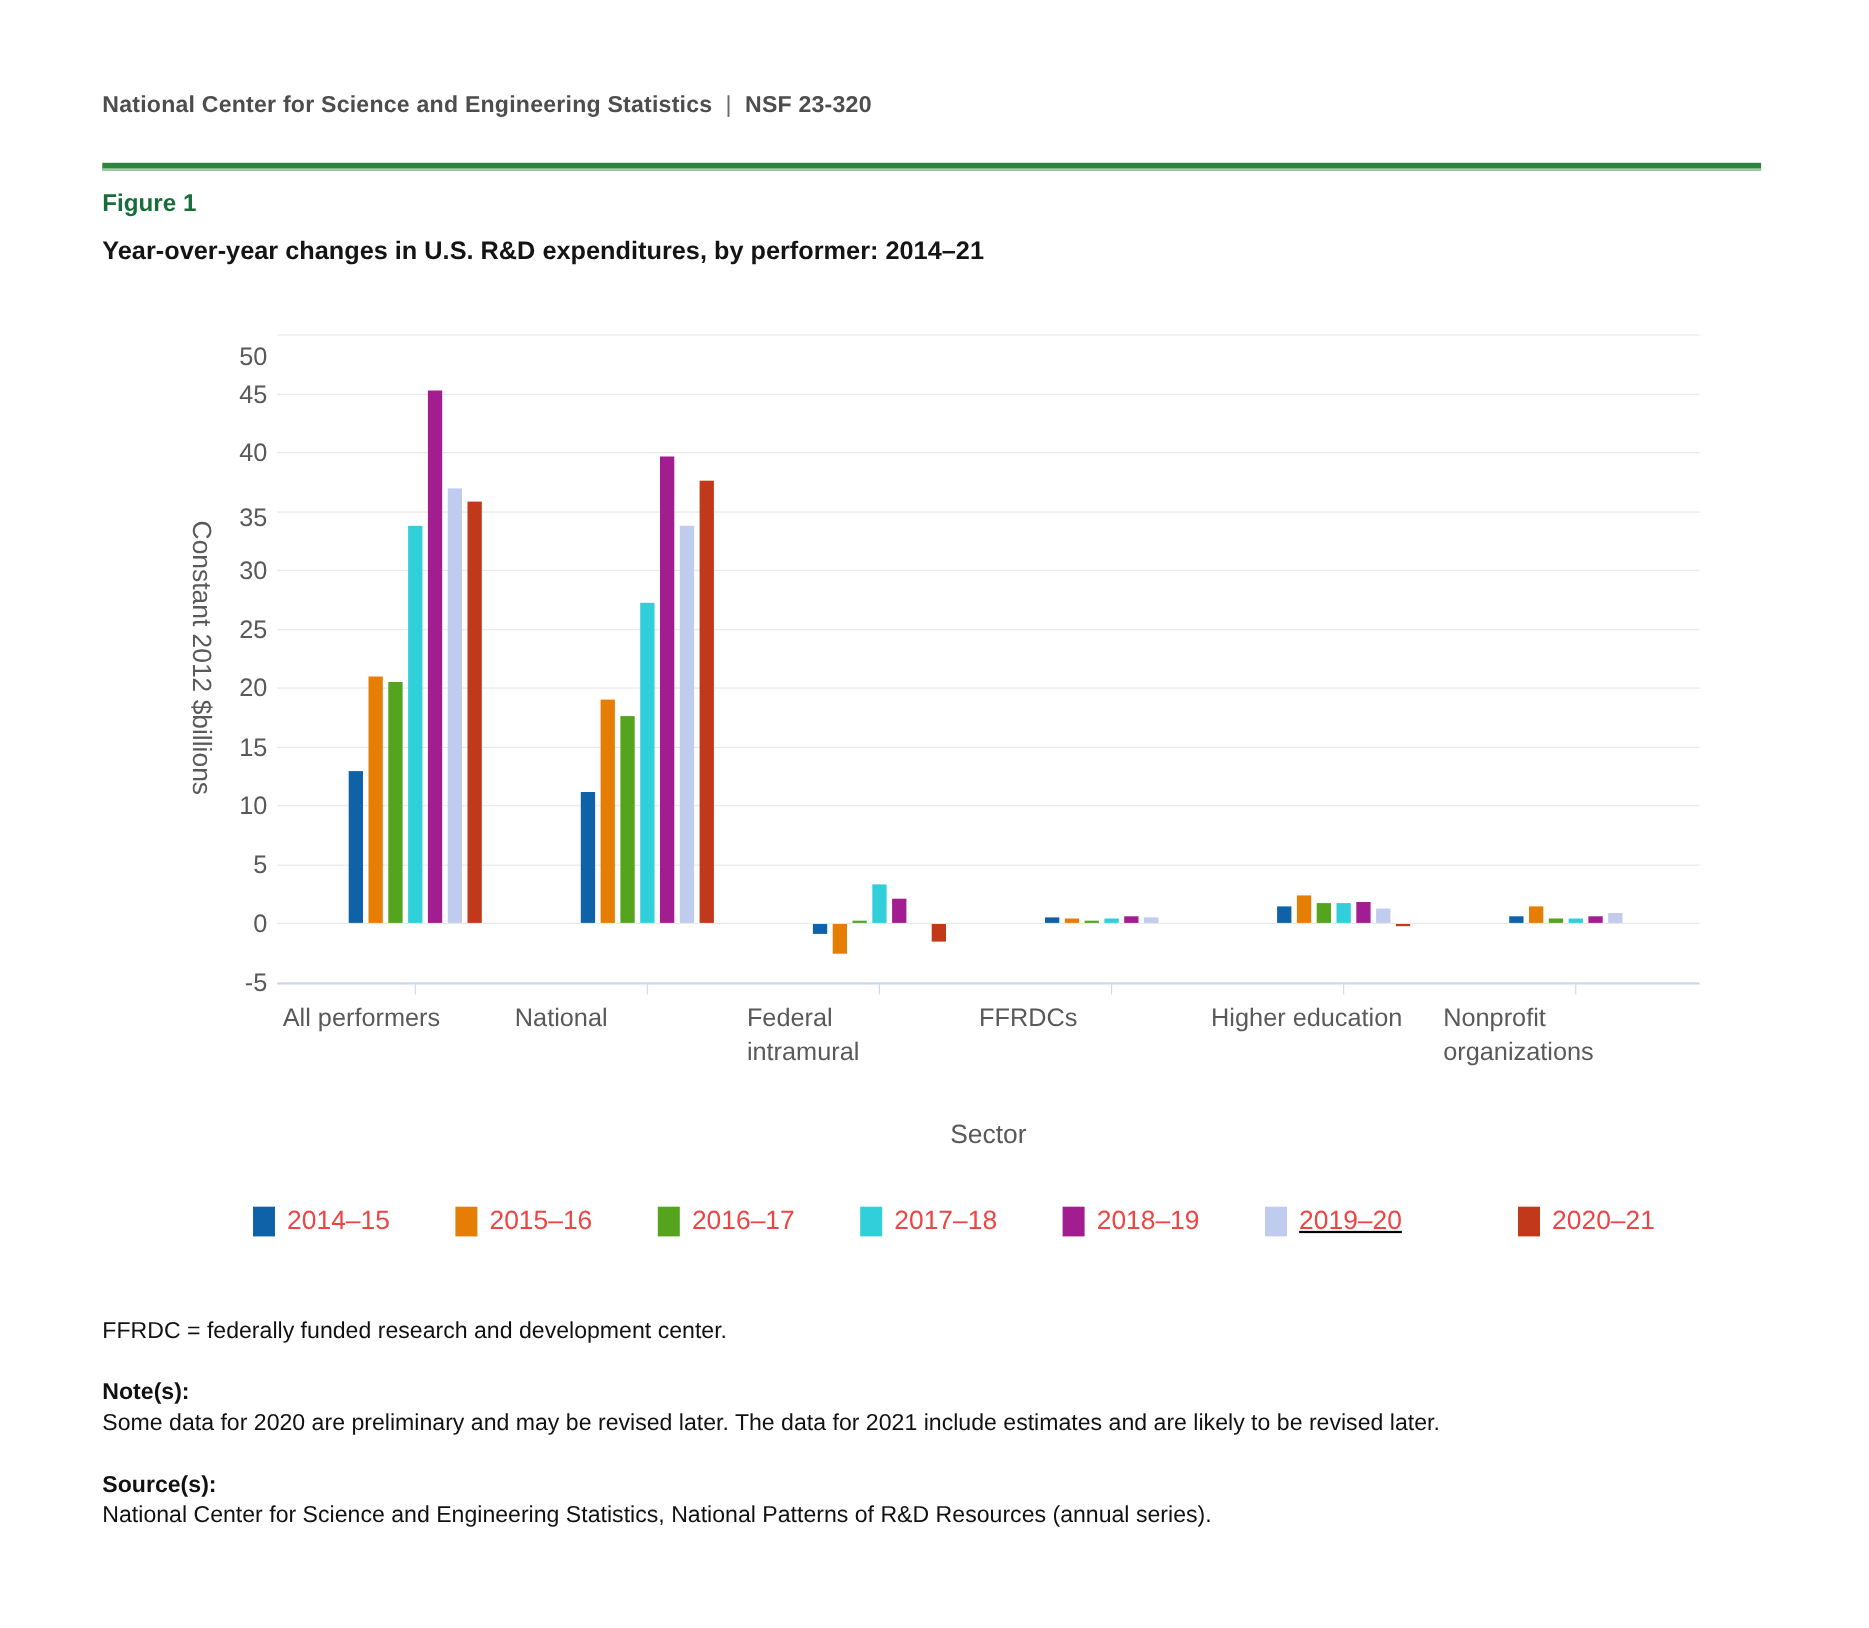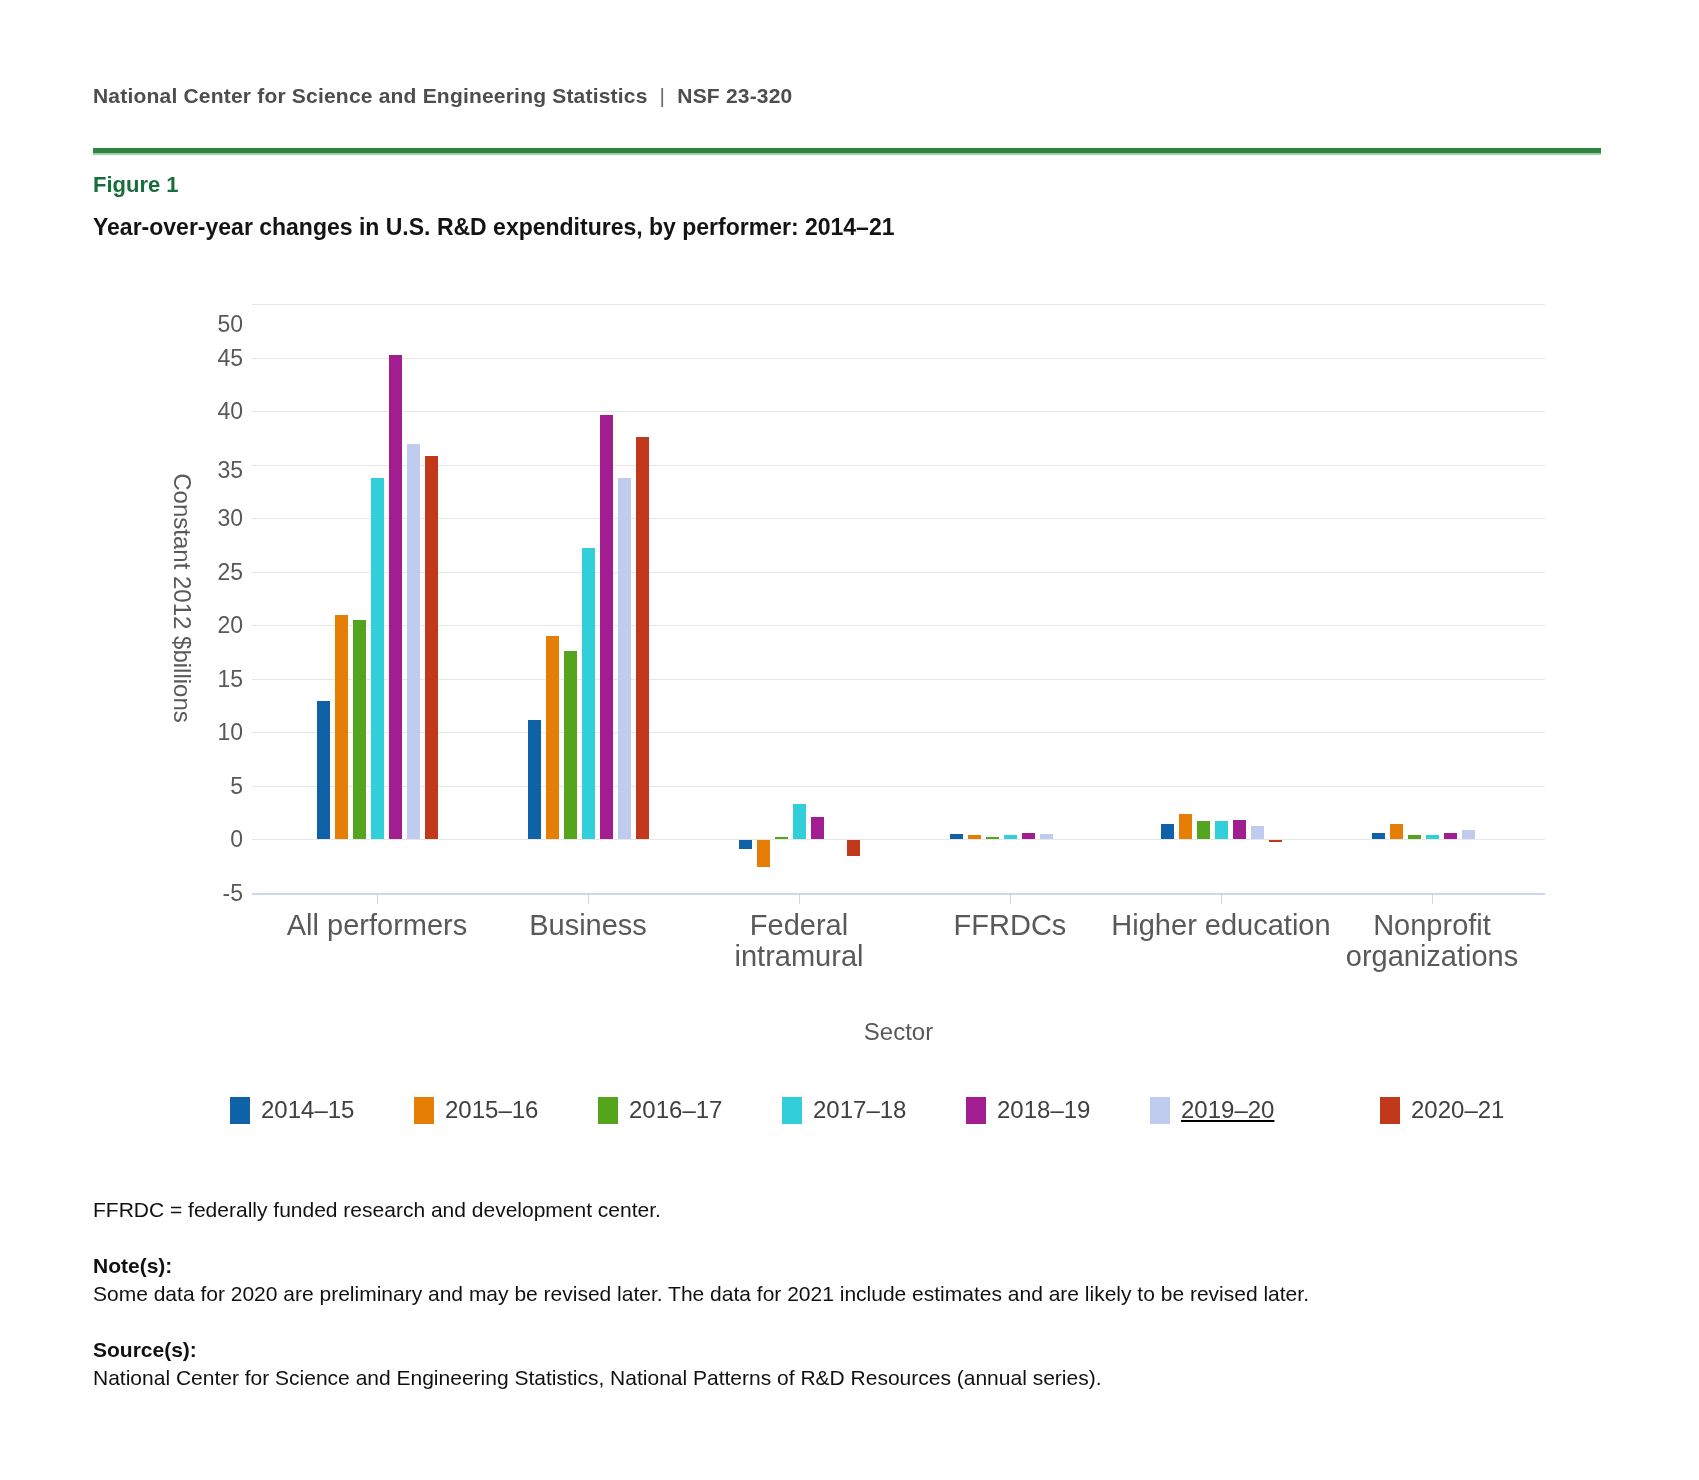--- a/index.html
+++ b/index.html
@@ -29,36 +29,36 @@
   #chart{left:0;top:0;width:1699px;height:1480px;}
   .gridline{position:absolute;height:1px;background:#e7e7e7;}
   .y-tick-label{
     position:absolute;width:95px;text-align:right;
     font-size:23px;color:#595959;line-height:23px;
   }
   .x-axis-line{position:absolute;height:2px;}
   .x-tick{position:absolute;width:1px;height:11px;}
   .bar{position:absolute;}
   .x-axis-label{
-    position:absolute;text-align:center;
-    font-size:29px;color:#595959;line-height:31px;
+    position:absolute;text-align:left;
+    font-size:23px;color:#595959;line-height:31px;
   }
   #y-axis-title{
     left:168px;top:598px;
     transform:translateY(-50%);
     writing-mode:vertical-rl;
     font-size:24px;color:#595959;white-space:nowrap;
   }
   #sector-label{
     left:252px;top:1018px;width:1293px;text-align:center;
     font-size:24px;color:#595959;
   }
   .legend-item{position:absolute;top:1096px;height:28px;display:flex;align-items:center;}
   .legend-swatch{width:20px;height:27px;flex:0 0 auto;}
-  .legend-label{margin-left:11px;font-size:24px;color:#404040;white-space:nowrap;}
+  .legend-label{margin-left:11px;font-size:24px;color:#ef4444;white-space:nowrap;}
   .footer-text{left:93px;font-size:21px;color:#111111;line-height:28px;}
   .footer-heading{font-weight:700;}
 </style>
 </head>
 <body>
 
 <div id="page">
 
   <div id="header-line" class="abs" style="color: rgb(77, 77, 77);">
     <span>National Center for Science and Engineering Statistics</span><span class="divider">|</span><span>NSF 23-320</span>
@@ -111,21 +111,21 @@
       </div>
       <div class="x-tick" style="left: 588px; top: 893px; background: rgb(204, 214, 238);"></div>
       <div class="bar" title="Business — 2014–15: 11.1" style="left: 528px; width: 13px; height: 119px; top: 720px; background: rgb(16, 98, 168);"></div>
       <div class="bar" title="Business — 2015–16: 19" style="left: 546px; width: 13px; height: 203px; top: 636px; background: rgb(230, 126, 6);"></div>
       <div class="bar" title="Business — 2016–17: 17.6" style="left: 564px; width: 13px; height: 188px; top: 651px; background: rgb(84, 164, 29);"></div>
       <div class="bar" title="Business — 2017–18: 27.2" style="left: 582px; width: 13px; height: 291px; top: 548px; background: rgb(48, 207, 218);"></div>
       <div class="bar" title="Business — 2018–19: 39.6" style="left: 600px; width: 13px; height: 424px; top: 415px; background: rgb(162, 30, 144);"></div>
       <div class="bar" title="Business — 2019–20: 33.7" style="left: 618px; width: 13px; height: 361px; top: 478px; background: rgb(192, 203, 240);"></div>
       <div class="bar" title="Business — 2020–21: 37.6" style="left: 636px; width: 13px; height: 402px; top: 437px; background: rgb(193, 57, 26);"></div>
       <div class="x-axis-label" style="left: 468px; width: 240px; top: 910px;">
-        <div>Business</div>
+        <div>National</div>
       </div>
       <div class="x-tick" style="left: 799px; top: 893px; background: rgb(204, 214, 238);"></div>
       <div class="bar" title="Federal intramural — 2014–15: -0.8" style="left: 739px; width: 13px; height: 9px; top: 840px; background: rgb(16, 98, 168);"></div>
       <div class="bar" title="Federal intramural — 2015–16: -2.5" style="left: 757px; width: 13px; height: 27px; top: 840px; background: rgb(230, 126, 6);"></div>
       <div class="bar" title="Federal intramural — 2016–17: 0.1" style="left: 775px; width: 13px; height: 2px; top: 837px; background: rgb(84, 164, 29);"></div>
       <div class="bar" title="Federal intramural — 2017–18: 3.3" style="left: 793px; width: 13px; height: 35px; top: 804px; background: rgb(48, 207, 218);"></div>
       <div class="bar" title="Federal intramural — 2018–19: 2.1" style="left: 811px; width: 13px; height: 22px; top: 817px; background: rgb(162, 30, 144);"></div>
       <div class="bar" title="Federal intramural — 2019–20: 0" style="left: 829px; width: 13px; height: 0px; top: 839px; background: rgb(192, 203, 240);"></div>
       <div class="bar" title="Federal intramural — 2020–21: -1.5" style="left: 847px; width: 13px; height: 16px; top: 840px; background: rgb(193, 57, 26);"></div>
       <div class="x-axis-label" style="left: 679px; width: 240px; top: 910px;">

